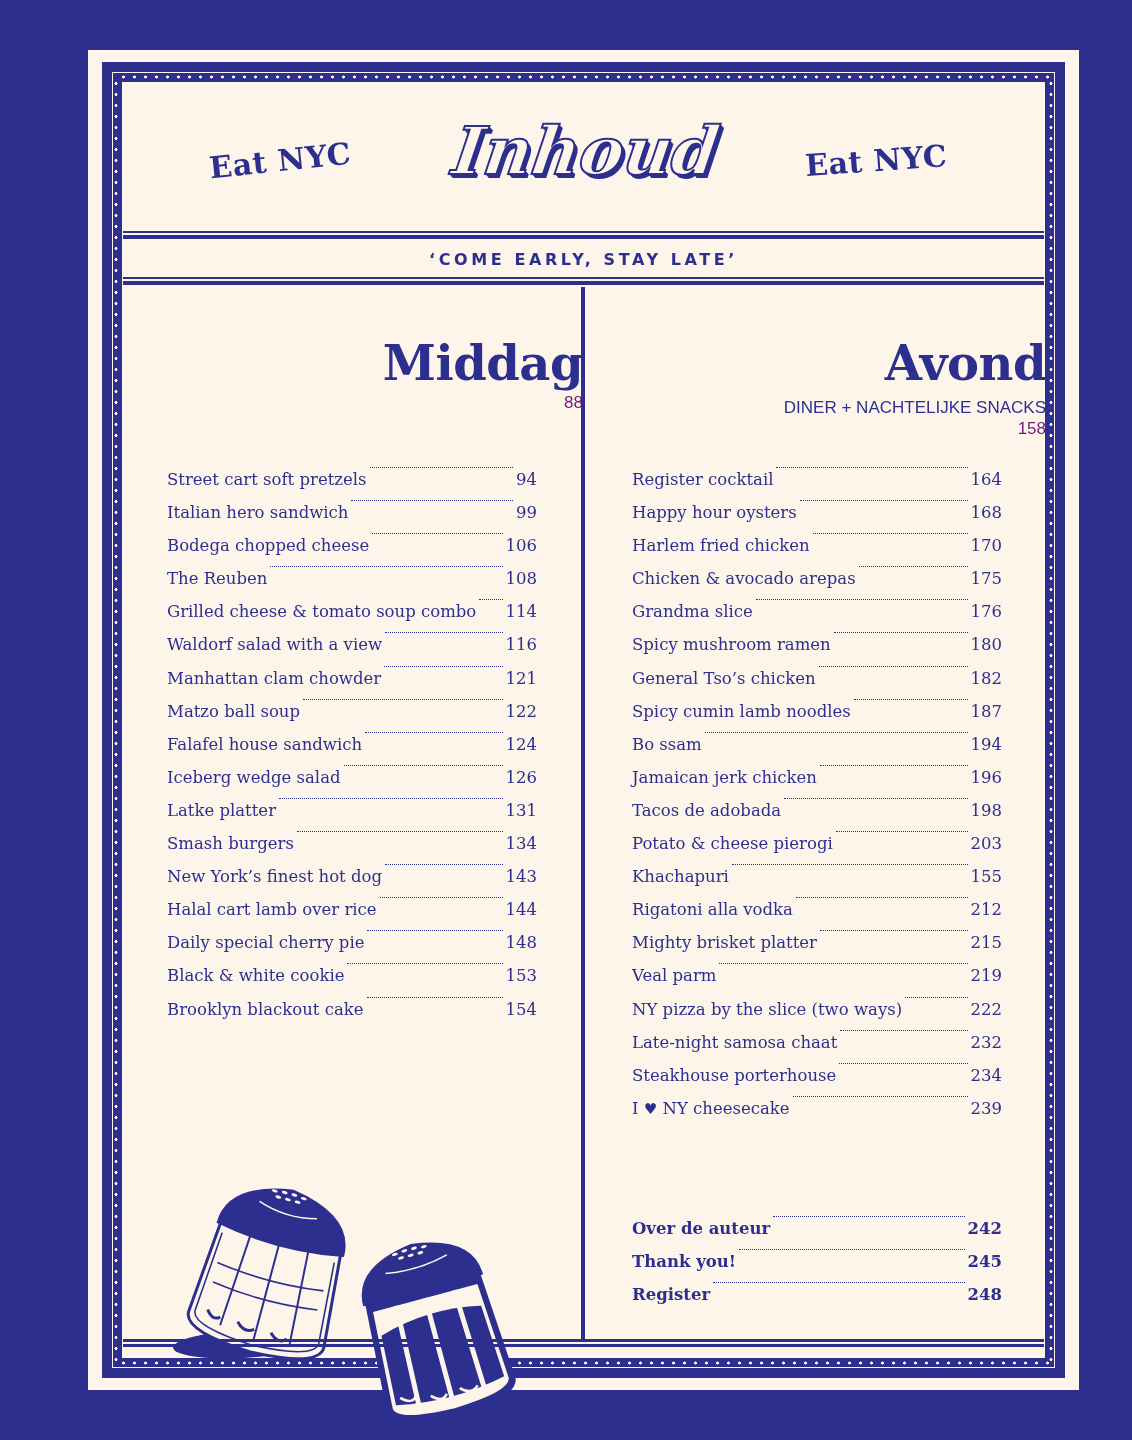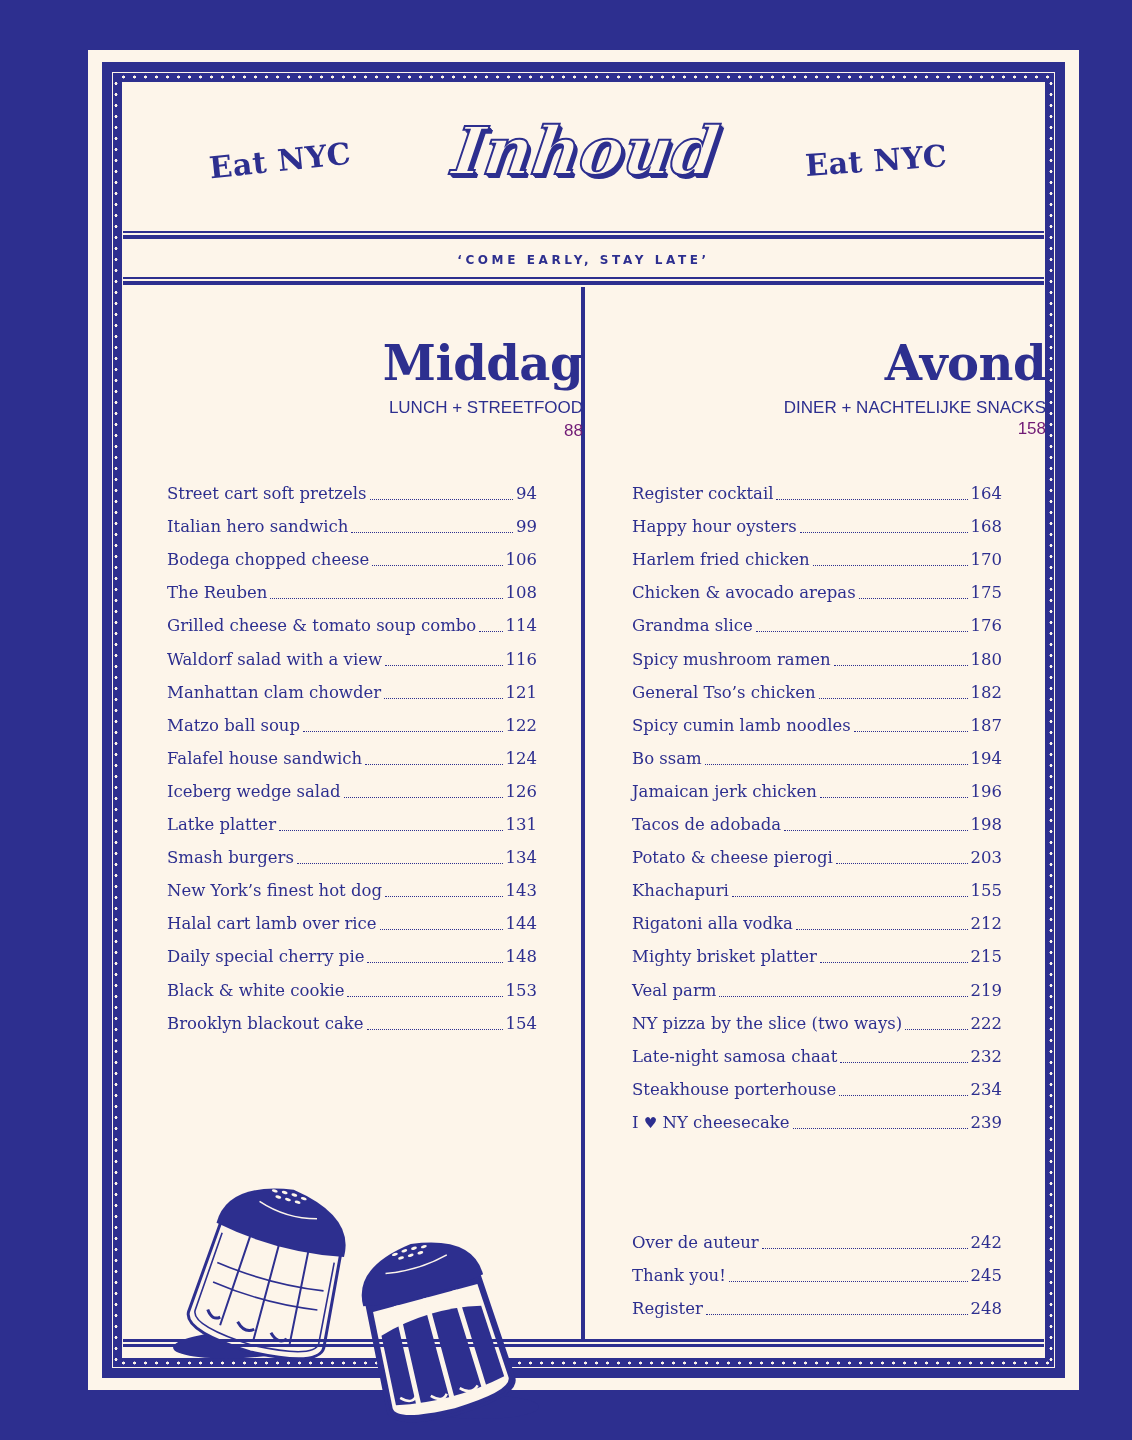--- a/index.html
+++ b/index.html
@@ -70,21 +70,21 @@
     }
     .rule-double {
       position: absolute; left: 0; width: 100%; height: 8px;
       border-top: 2px solid #2d2f8f;
       border-bottom: 4px solid #2d2f8f;
     }
     .tagline {
       position: absolute; left: 0; top: 160px; width: 100%; height: 34px;
       text-align: center;
       font-family: "DejaVu Sans", sans-serif;
-      font-weight: bold; font-size: 12px; letter-spacing: 3.6px;
+      font-weight: bold; font-size: 16px; letter-spacing: 3.6px;
       line-height: 34px; color: #2d2f8f;
     }
     .divider-v {
       position: absolute; left: 458px; top: 204px; width: 5px; height: 1052px;
       background: #2d2f8f;
       border-right: 1px solid #fdf5ea;
     }
     .col {
       position: absolute; top: 204px; width: 460px; height: 1050px;
     }
@@ -102,36 +102,36 @@
       margin-top: 6px;
     }
     .section-page {
       font-family: "Liberation Sans", sans-serif;
       font-size: 17px; line-height: 24px; color: #701a75;
     }
     .toc-list { position: absolute; left: 44px; width: 370px; }
     .col-left .toc-list { top: 183px; }
     .col-right .toc-list { top: 183px; left: 46px; }
     .toc-item {
-      display: flex; align-items: flex-end;
+      display: flex; align-items: flex-start;
       height: 33.1px;
       font-family: "DejaVu Serif", serif;
       font-size: 16.5px; color: #2d2f8f;
       white-space: nowrap;
     }
     .toc-item .label { flex: 0 0 auto; }
     .toc-item .leader {
       flex: 1 1 auto; margin: 0 3px;
       border-bottom: 1.5px dotted #2d2f8f;
       transform: translateY(-3px);
       min-width: 10px;
     }
     .toc-item .page { flex: 0 0 auto; }
     .toc-back { position: absolute; left: 46px; top: 932px; width: 370px; }
-    .toc-back .toc-item { font-weight: normal; }
+    .toc-back .toc-item { font-weight: bold; }
     .heart { font-size: 15px; }
     .shakers { position: absolute; left: 40px; top: 870px; width: 390px; height: 290px; }
   </style>
 </head>
 <body>
 
 <div class="paper"></div>
 <div class="band-outer"></div>
 <div class="deco-frame"></div>
 <div class="deco-dots-h" style="left:118px; top:75px; width:931px;"></div>
@@ -155,21 +155,20 @@
 
   <div class="rule-double" style="top:148px;"></div>
   <div class="tagline">‘COME EARLY, STAY LATE’</div>
   <div class="rule-double" style="top:194px;"></div>
 
   <div class="divider-v"></div>
 
   <div class="col col-left">
     <div class="section-head">
       <div class="section-title">Middag</div>
-      <div class="section-sub">LUNCH + STREETFOOD</div>
       <div class="section-page">88</div>
     </div>
     <div class="toc-list">
       <div class="toc-item">
           <span class="label">Street cart soft pretzels</span>
           <span class="leader"></span>
           <span class="page">94</span>
         </div>
       <div class="toc-item">
           <span class="label">Italian hero sandwich</span>

